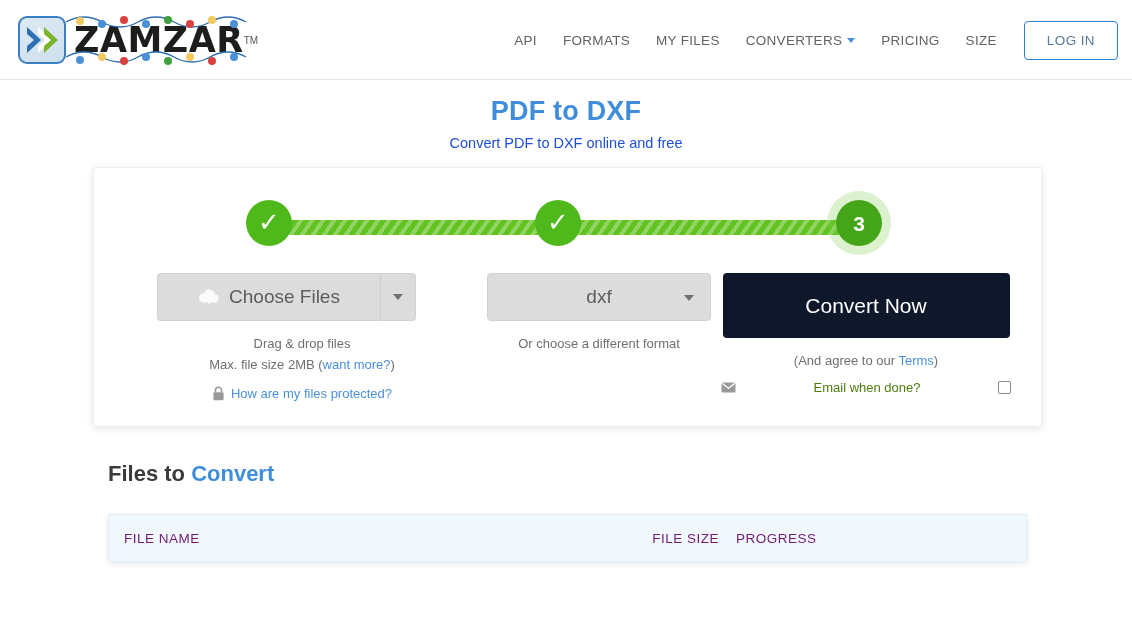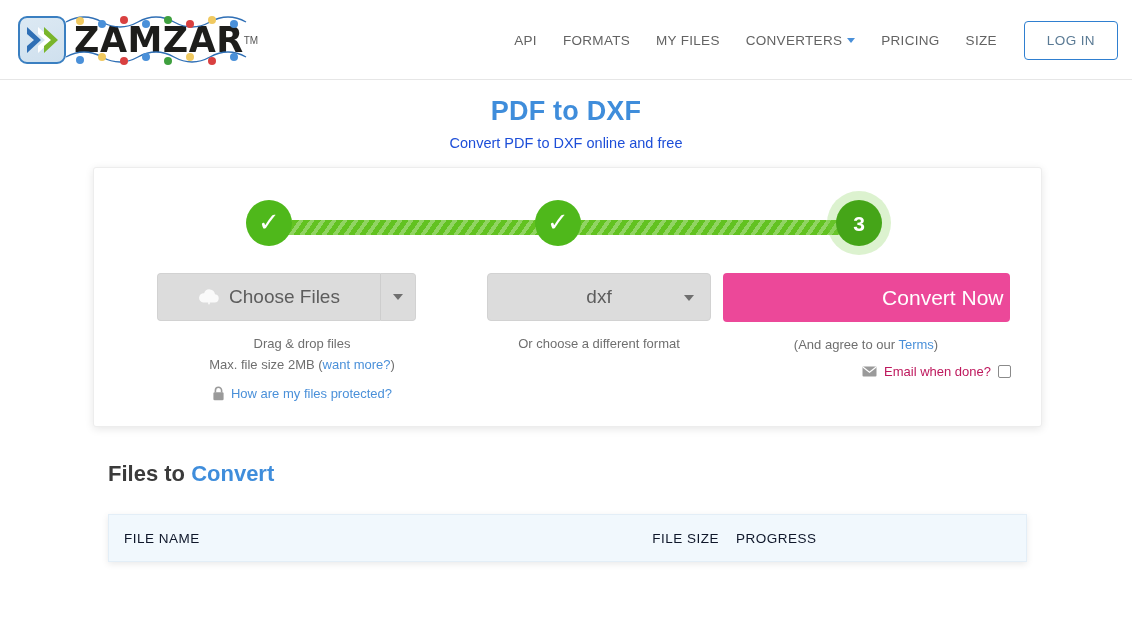--- a/index.html
+++ b/index.html
@@ -251,29 +251,28 @@
     display: flex; align-items: center; justify-content: center;
     color: #5d5d5d;
     font-size: 19px;
     cursor: pointer;
   }
   .format-btn .caret-gray {
     position: absolute;
     right: 16px; top: 21px;
   }
   .convert-btn {
-    width: 287px; height: 49px;
-    background: #ec4899;
+    width: 287px; height: 65px;
+    background: #0f172a;
     border: none;
     border-radius: 4px;
     color: #fff;
     font-size: 21px;
     cursor: pointer;
     font-family: "Liberation Sans", sans-serif;
-    text-align: right;
   }
 
   .hint {
     font-size: 13px;
     color: #6f6f6f;
     margin-top: 13px;
     line-height: 19px;
   }
   .hint.small { margin-top: 2px; }
   .link {
@@ -285,24 +284,24 @@
     margin-top: 12px;
     font-size: 13px;
     display: flex;
     align-items: center;
     justify-content: center;
     gap: 6px;
   }
   .email-row {
     margin-top: 10px;
     font-size: 13px;
-    color: #be185d;
-    display: flex;
-    align-items: center;
-    justify-content: flex-end;
+    color: #4d7c0f;
+    display: flex;
+    align-items: center;
+    justify-content: space-between;
     gap: 7px;
   }
   .email-check {
     width: 13px; height: 13px;
     border: 1px solid #8a8a8a;
     border-radius: 2px;
     background: #fff;
     display: inline-block;
     cursor: pointer;
   }
@@ -323,21 +322,21 @@
     width: 919px;
     box-shadow: 0 2px 7px rgba(0,0,0,0.09);
     background: #fff;
   }
   .thead {
     display: flex;
     align-items: center;
     height: 48px;
     background: #f1f8fd;
     border: 1px solid #e3eef7;
-    color: #0f172a;
+    color: #701a75;
     font-size: 13.5px;
     letter-spacing: .5px;
   }
   .trow {
     display: flex;
     align-items: center;
     height: 57px;
     background: #f6f6f6;
     border: 1px solid #ebebeb;
     border-top: none;

